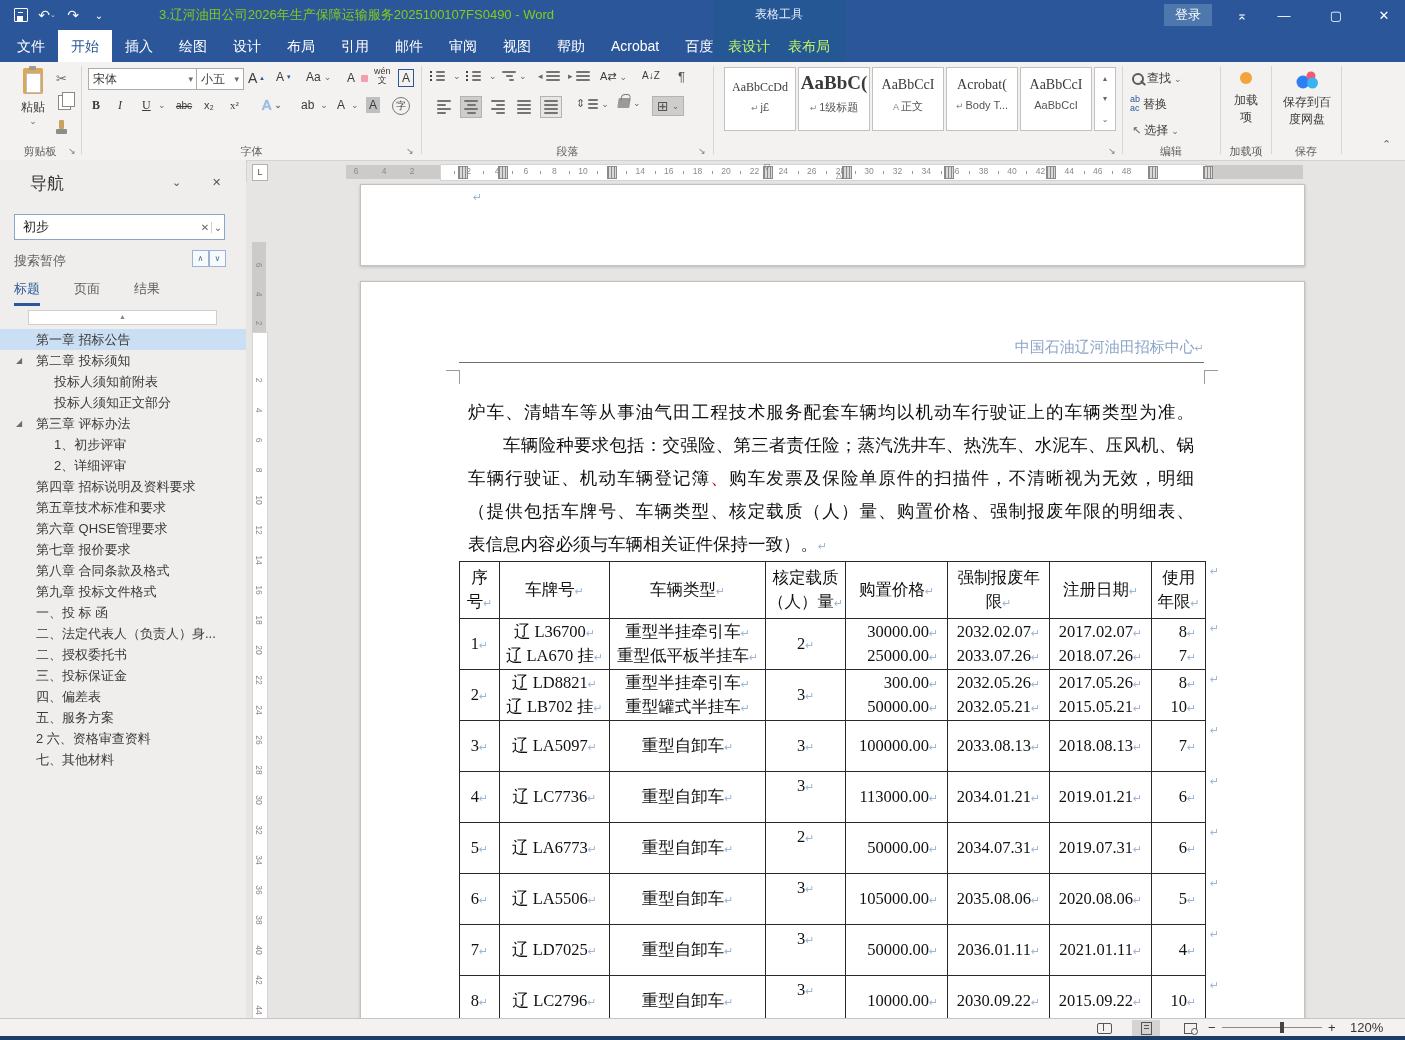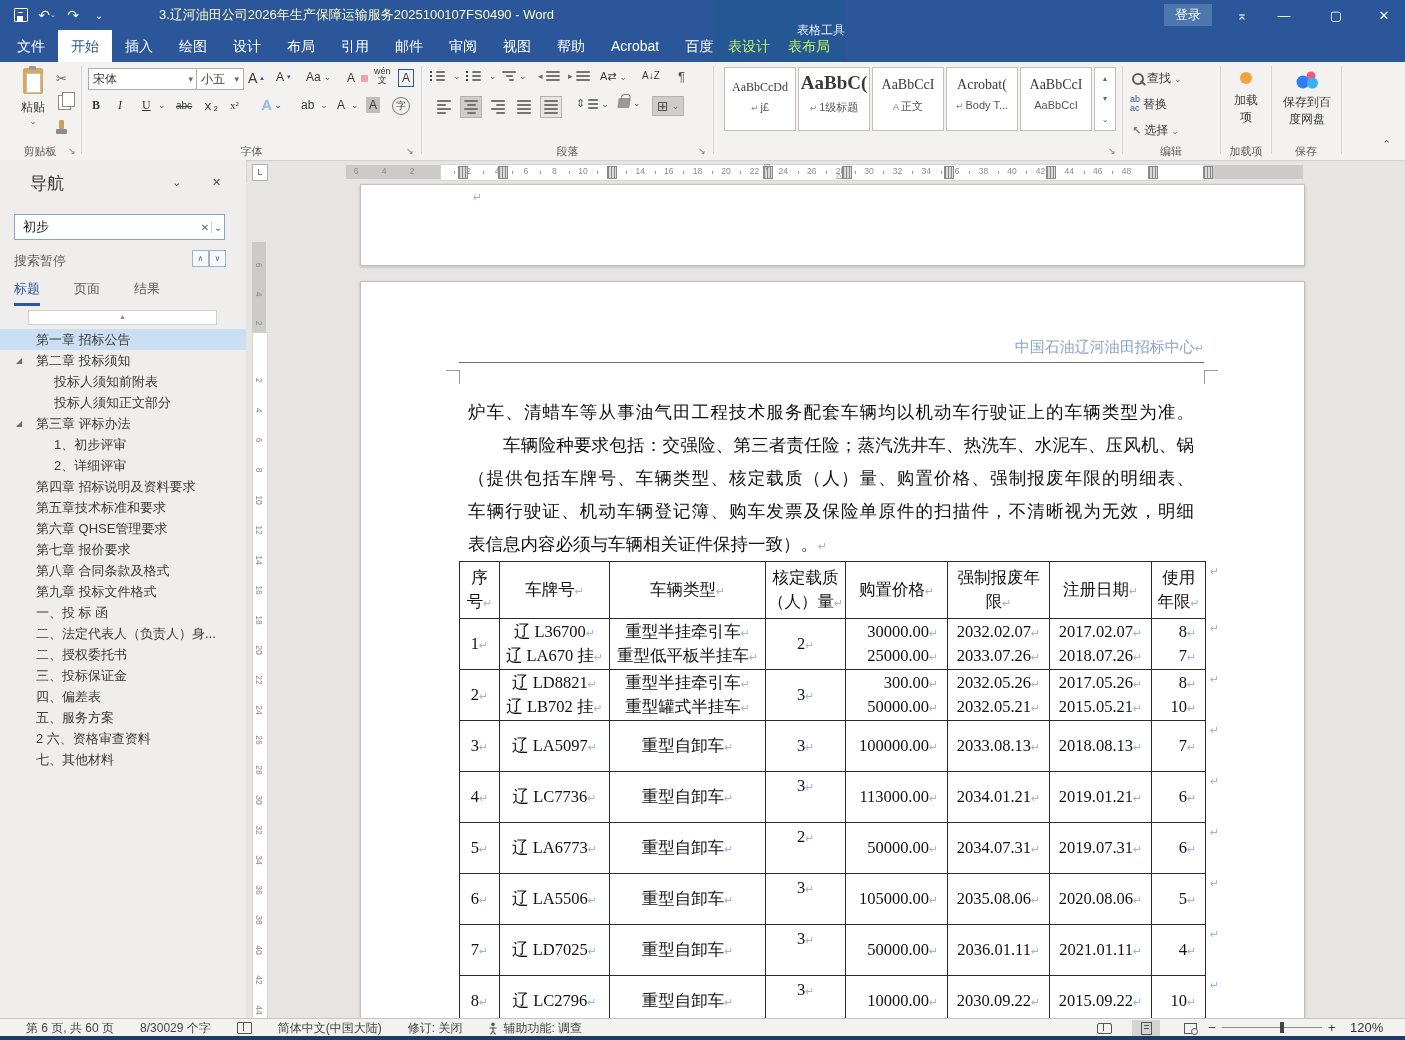--- a/index.html
+++ b/index.html
@@ -7,23 +7,23 @@
        font-family:"Liberation Sans","DejaVu Sans",sans-serif;color:#3b3a39;
        -webkit-font-smoothing:antialiased}
   
   #titlebar{position:absolute;left:0;top:0;width:1405px;height:30px;background:#2b579a;color:#fff}
   #tabrow{position:absolute;left:0;top:30px;width:1405px;height:32px;background:#2b579a}
   .qat{position:absolute;top:0;height:30px;display:flex;align-items:center;color:#fff}
   .qbtn{width:26px;height:26px;display:flex;align-items:center;justify-content:center;font-size:14px}
   .ic-floppy{width:12px;height:12px;border:1px solid #fff;position:relative;border-radius:1px}
   .ic-floppy::after{content:"";position:absolute;left:2px;bottom:0;width:6px;height:5px;background:#fff}
   .ic-floppy::before{content:"";position:absolute;left:3px;top:0;width:5px;height:3px;border-bottom:1px solid #fff}
-  #title{position:absolute;left:0;top:0;width:713px;text-align:center;line-height:30px;font-size:13px;color:#fef9c3;white-space:nowrap}
+  #title{position:absolute;left:0;top:0;width:713px;text-align:center;line-height:30px;font-size:13px;color:#84cc16;white-space:nowrap}
   #ctxblock{position:absolute;left:713px;top:0;width:132px;height:62px;background:#255795}
-  #ctxtool{display:block;text-align:right;font-size:12px;color:#e8eefb;margin-top:22px}
+  #ctxtool{display:block;text-align:center;font-size:12px;color:#e8eefb;margin-top:6px}
   #ctx-tabs{position:absolute;left:0;top:30px;width:132px;height:32px;display:flex;justify-content:center}
   .login{position:absolute;left:1164px;top:4px;width:48px;height:22px;background:#4d77ad;color:#fff;
          font-size:13px;text-align:center;line-height:22px}
   .winbtn{position:absolute;top:0;width:36px;height:30px;color:#fff;font-size:13px;display:flex;align-items:center;justify-content:center}
   
   #main-tabs{position:absolute;left:4px;top:0;height:32px;display:flex}
   .rtab{padding:0 13px;line-height:32px;color:#fff;font-size:14px;white-space:nowrap}
   .rtab.active{background:#fff;color:#2b579a}
   .ctab{padding:0 9px;line-height:32px;color:#bef264;font-size:14px;white-space:nowrap}
   #tellme{position:absolute;left:858px;top:30px;height:32px;display:flex;align-items:center;color:#fff;font-size:13px;gap:7px}
@@ -285,21 +285,21 @@
     </div>
   <div class="rbtn" style="left:142px;top:36px;text-decoration:underline;font-family:'Liberation Serif',serif">
       <span>U</span>
     </div>
   <div class="rbtn" style="left:158px;top:38px">
       <span class="chev">⌄</span>
     </div>
   <div class="rbtn" style="left:176px;top:38px;text-decoration:line-through;font-size:10px">
       <span>abc</span>
     </div>
-  <div class="rbtn" style="left:204px;top:37px;font-size:13px;font-family:Liberation Mono, monospace">
+  <div class="rbtn" style="left:204px;top:37px;font-size:11px;font-family:Liberation Sans, sans-serif">
       <span>x₂</span>
     </div>
   <div class="rbtn" style="left:230px;top:37px;font-size:11px;font-family:'Liberation Serif',serif">
       <span>x²</span>
     </div>
   <div class="rbtn" style="left:262px;top:35px;font-size:14px;color:#9cc3e5;text-shadow:0 0 1px #4472c4">
       <span>A</span>
       <span class="chev">⌄</span>
     </div>
   <div class="rbtn" style="left:298px;top:35px">
@@ -653,22 +653,22 @@
   </div>
 
   <div class="page" style="left:114px;top:99px;width:943px;height:737px">
     <div id="pghead"><span>中国石油辽河油田招标中心</span><span class="pilcrow">↵</span></div>
     <div id="headline"></div>
     <div class="crop l" style="left:85px;top:88px"></div>
     <div class="crop r" style="left:843px;top:88px"></div>
     <div id="para">
         <div class="pline"><span>炉车、清蜡车等从事油气田工程技术服务配套车辆均以机动车行驶证上的车辆类型为准。</span></div>
         <div class="pline ind"><span>车辆险种要求包括：交强险、第三者责任险；蒸汽洗井车、热洗车、水泥车、压风机、锅</span></div>
+        <div class="pline"><span>车辆行驶证、机动车辆登记簿</span><span class="red">、</span><span>购车发票及保险单原件的扫描件，不清晰视为无效，明细</span></div>
         <div class="pline"><span>（提供包括车牌号、车辆类型、核定载质（人）量、购置价格、强制报废年限的明细表、</span></div>
-        <div class="pline"><span>车辆行驶证、机动车辆登记簿</span><span class="red">、</span><span>购车发票及保险单原件的扫描件，不清晰视为无效，明细</span></div>
         <div class="pline last"><span>表信息内容必须与车辆相关证件保持一致）。</span><span class="pilcrow">↵</span></div>
       </div>
     <table id="doc-table">
       <colgroup id="tcols">
           <col style="width: 40px;">
           <col style="width: 110px;">
           <col style="width: 156px;">
           <col style="width: 79px;">
           <col style="width: 102px;">
           <col style="width: 102px;">
@@ -938,34 +938,20 @@
         <span class="pilcrow" style="top: 493px;">↵</span>
         <span class="pilcrow" style="top: 544px;">↵</span>
         <span class="pilcrow" style="top: 595px;">↵</span>
         <span class="pilcrow" style="top: 646px;">↵</span>
         <span class="pilcrow" style="top: 697px;">↵</span>
       </div>
   </div>
 </div>
 
 <div id="statusbar">
-  <div id="sbleft">
-    <span>第 6 页, 共 60 页</span>
-    <span>8/30029 个字</span>
-    <span class="ic-book"></span>
-    <span>简体中文(中国大陆)</span>
-    <span>修订: 关闭</span>
-    <span style="display:flex;align-items:center;gap:5px">
-      <svg width="10" height="13" viewBox="0 0 10 13">
-          <circle cx="5" cy="2.2" r="1.8" fill="#555"></circle>
-          <path d="M5 4.5 L5 9 M1.5 6 L8.5 6 M5 9 L2.5 12.5 M5 9 L7.5 12.5" stroke="#555" stroke-width="1.2" fill="none"></path>
-        </svg>
-      <span>辅助功能: 调查</span>
-    </span>
-  </div>
   <div class="viewic" style="left:1090px">
       <span class="ic-read"></span>
     </div>
   <div class="viewic active" style="left:1132px">
       <span class="ic-page"></span>
     </div>
   <div class="viewic" style="left:1176px">
       <span class="ic-webp"></span>
     </div>
   <span class="zlbl" style="left:1208px">−</span>

